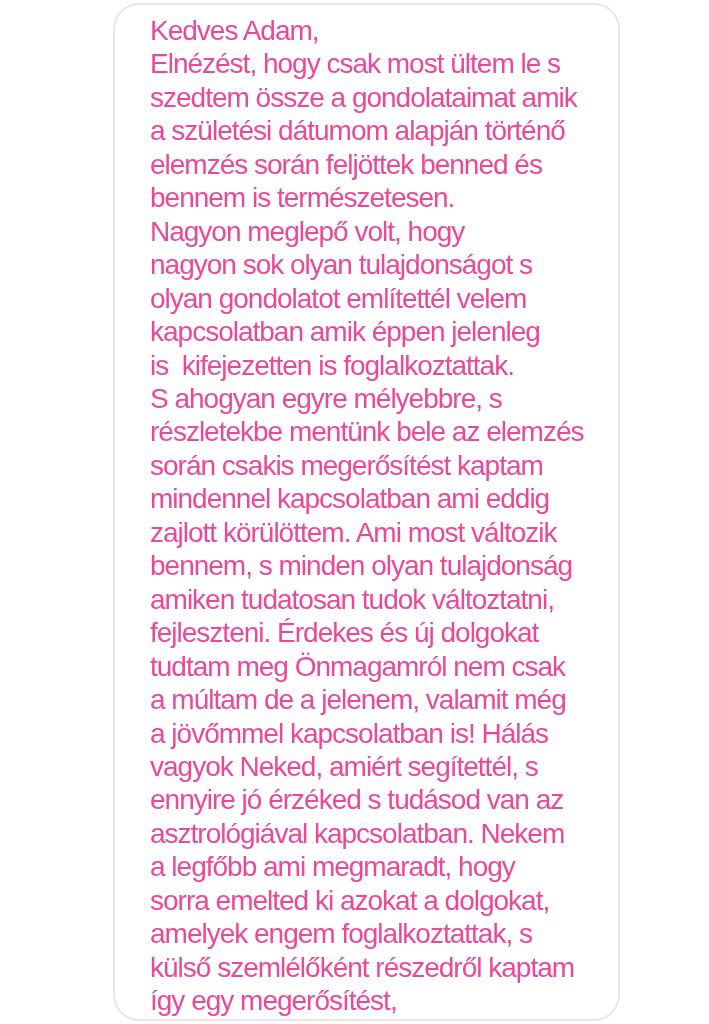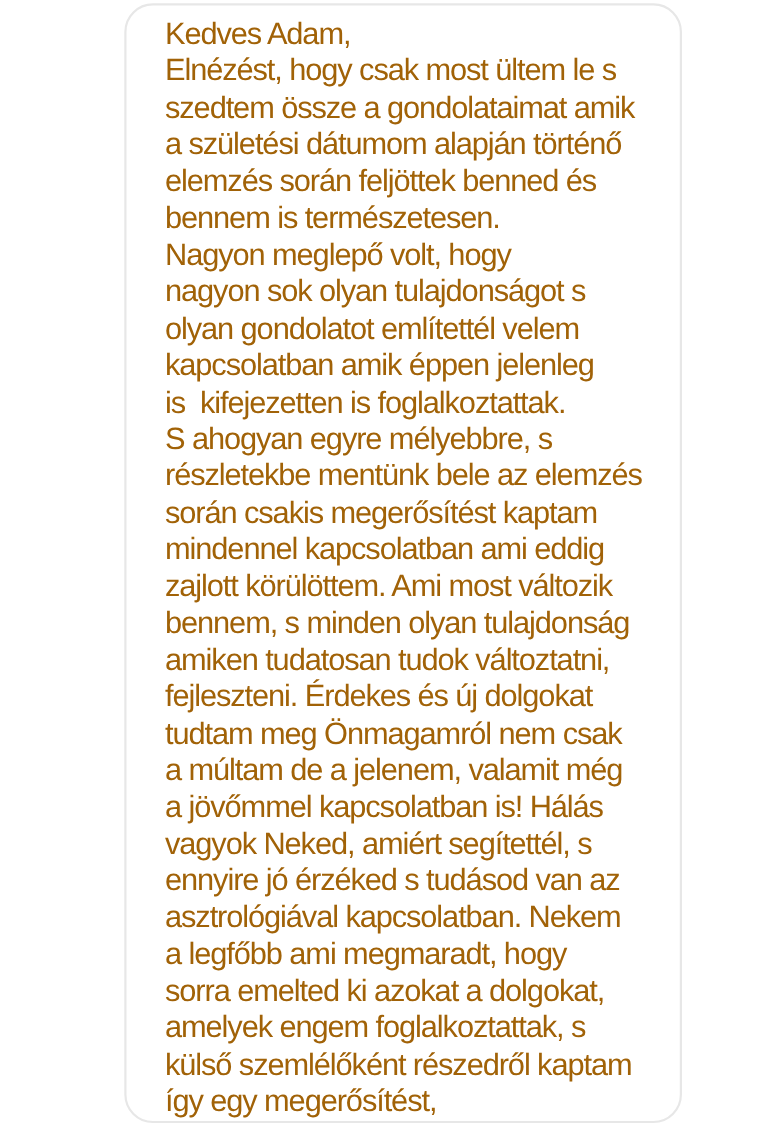--- a/index.html
+++ b/index.html
@@ -24,21 +24,21 @@
     box-sizing: border-box;
     background: #ffffff;
     border: 2px solid #e7e7e7;
     border-radius: 26px;
   }
   .msg-text {
     padding: 9px 0 0 35px;
     font-size: 28px;
     line-height: 33.45px;
     letter-spacing: -1px;
-    color: #a16207;
+    color: #ec4899;
     white-space: pre;          
     font-family: "Liberation Sans", sans-serif;
   }
 </style>
 </head>
 <body>
 
 <div class="screen">
   <div class="bubble">
     <div class="msg-text">Kedves Adam,

